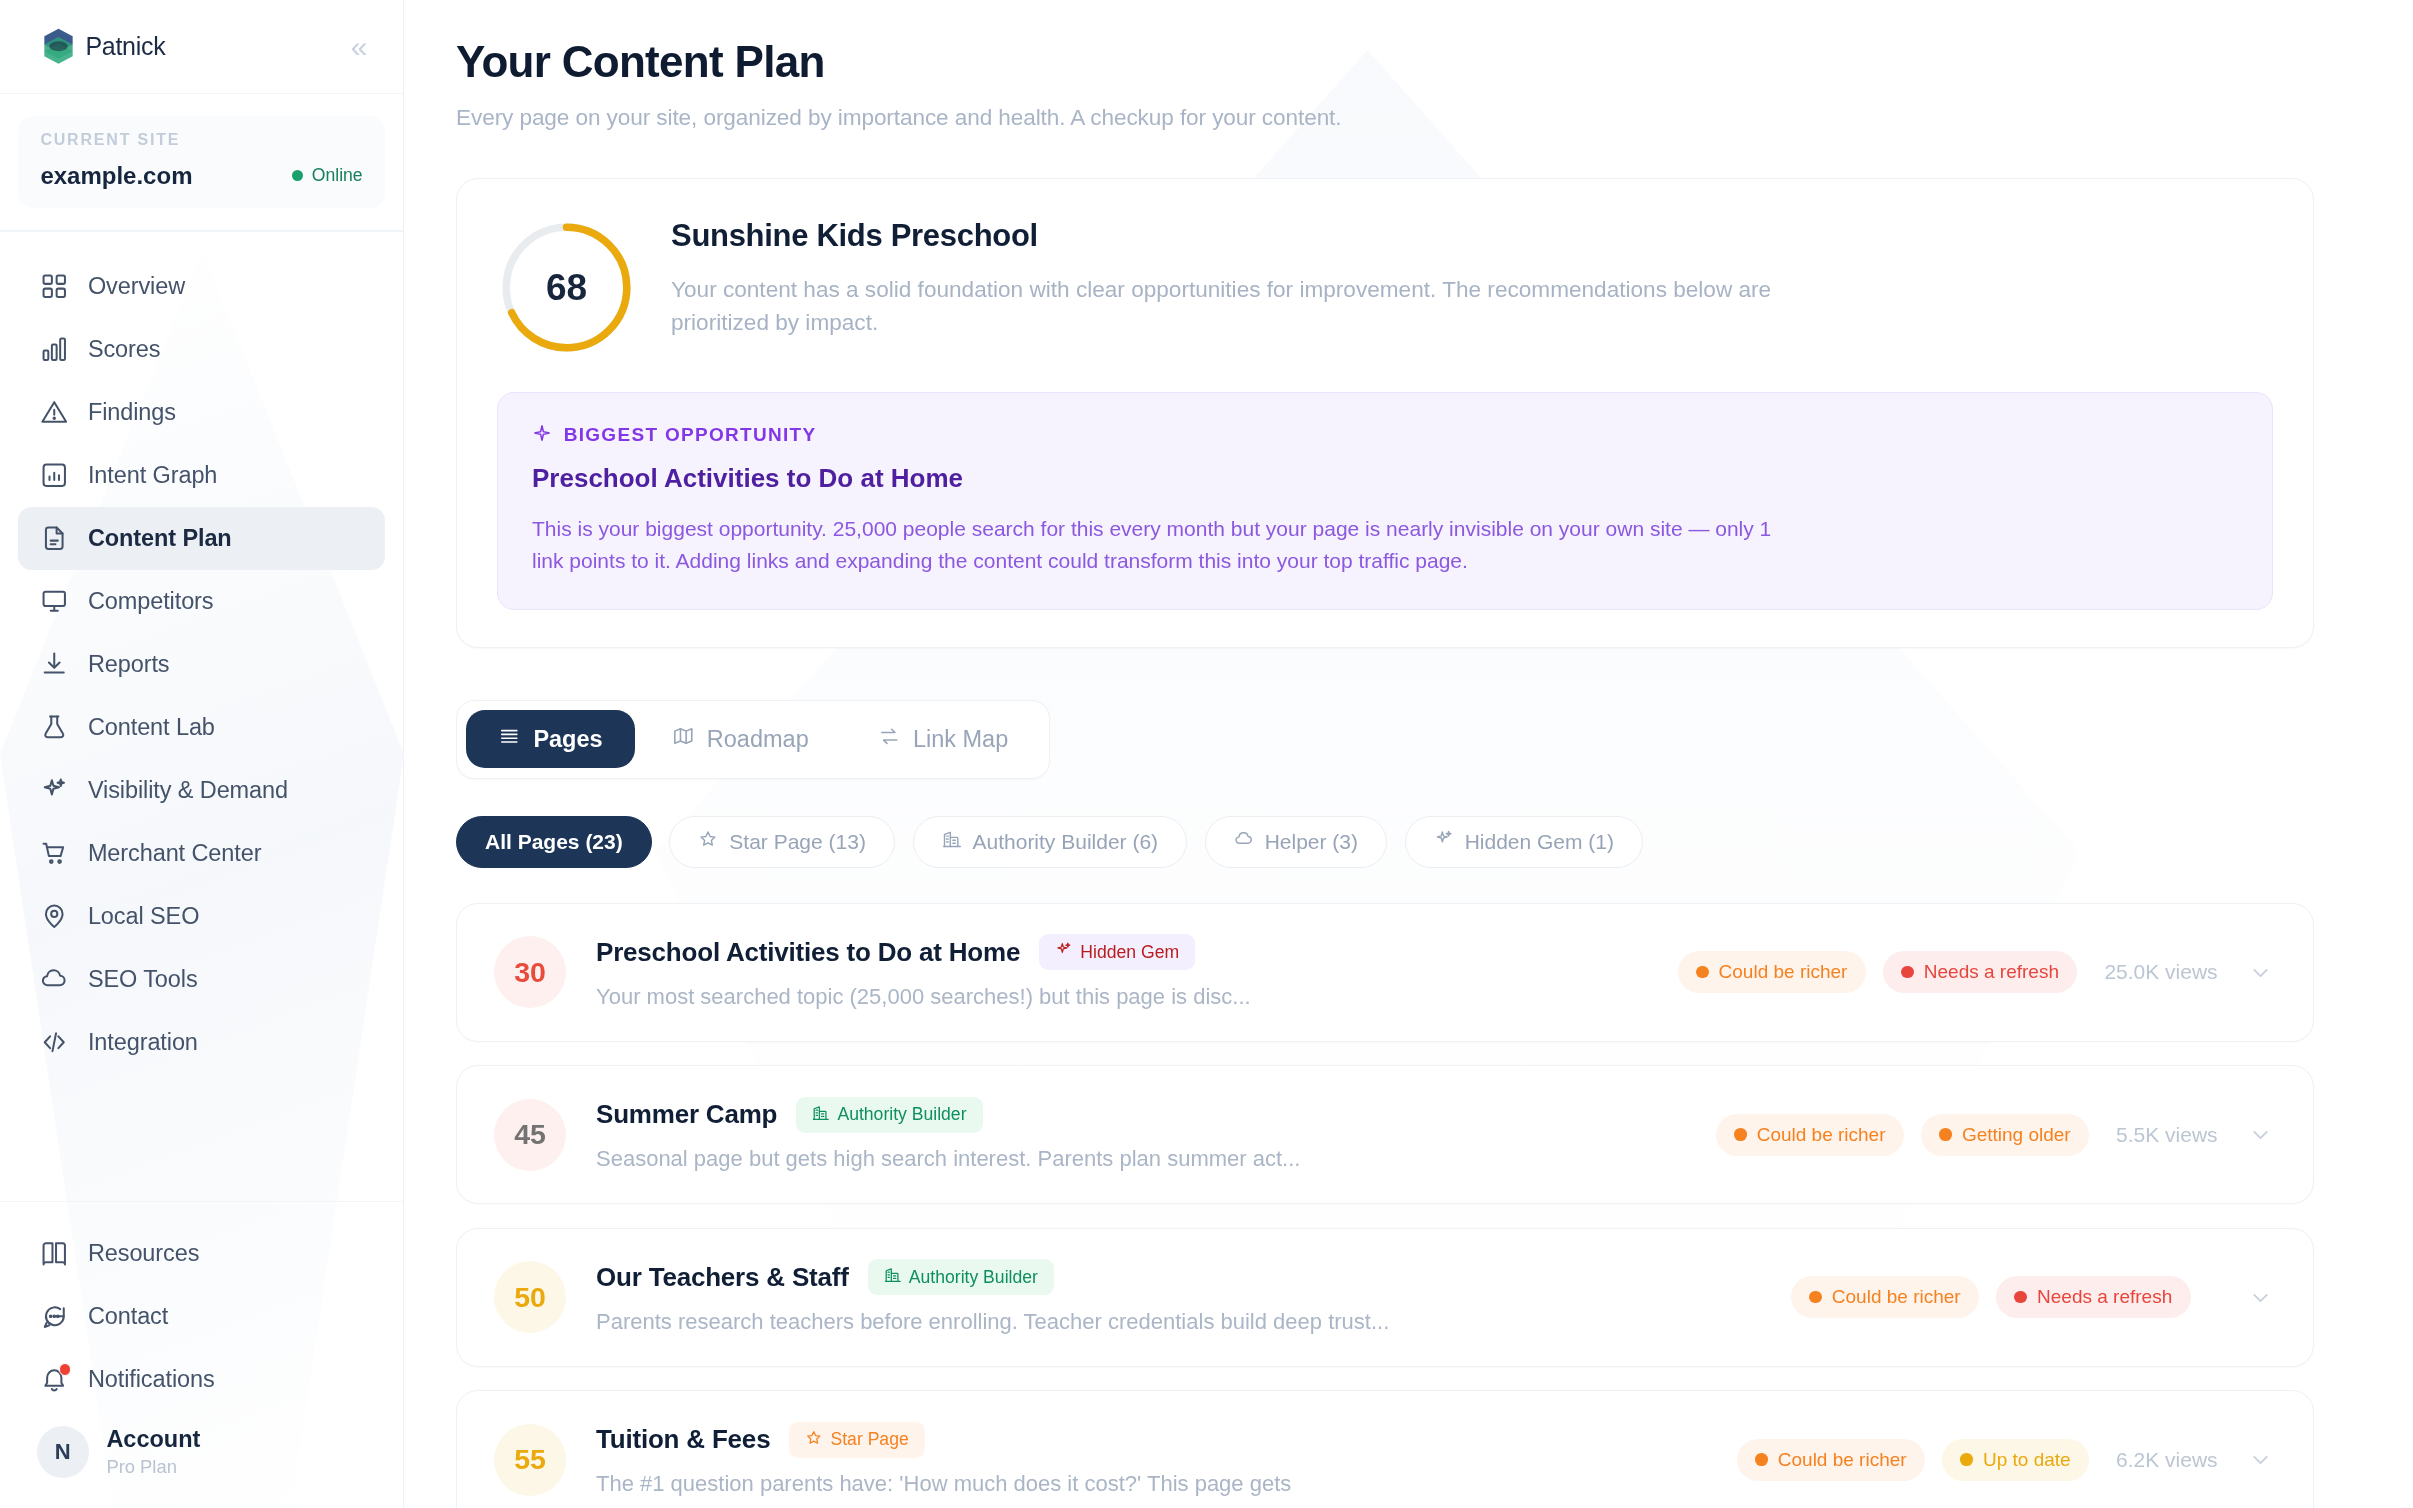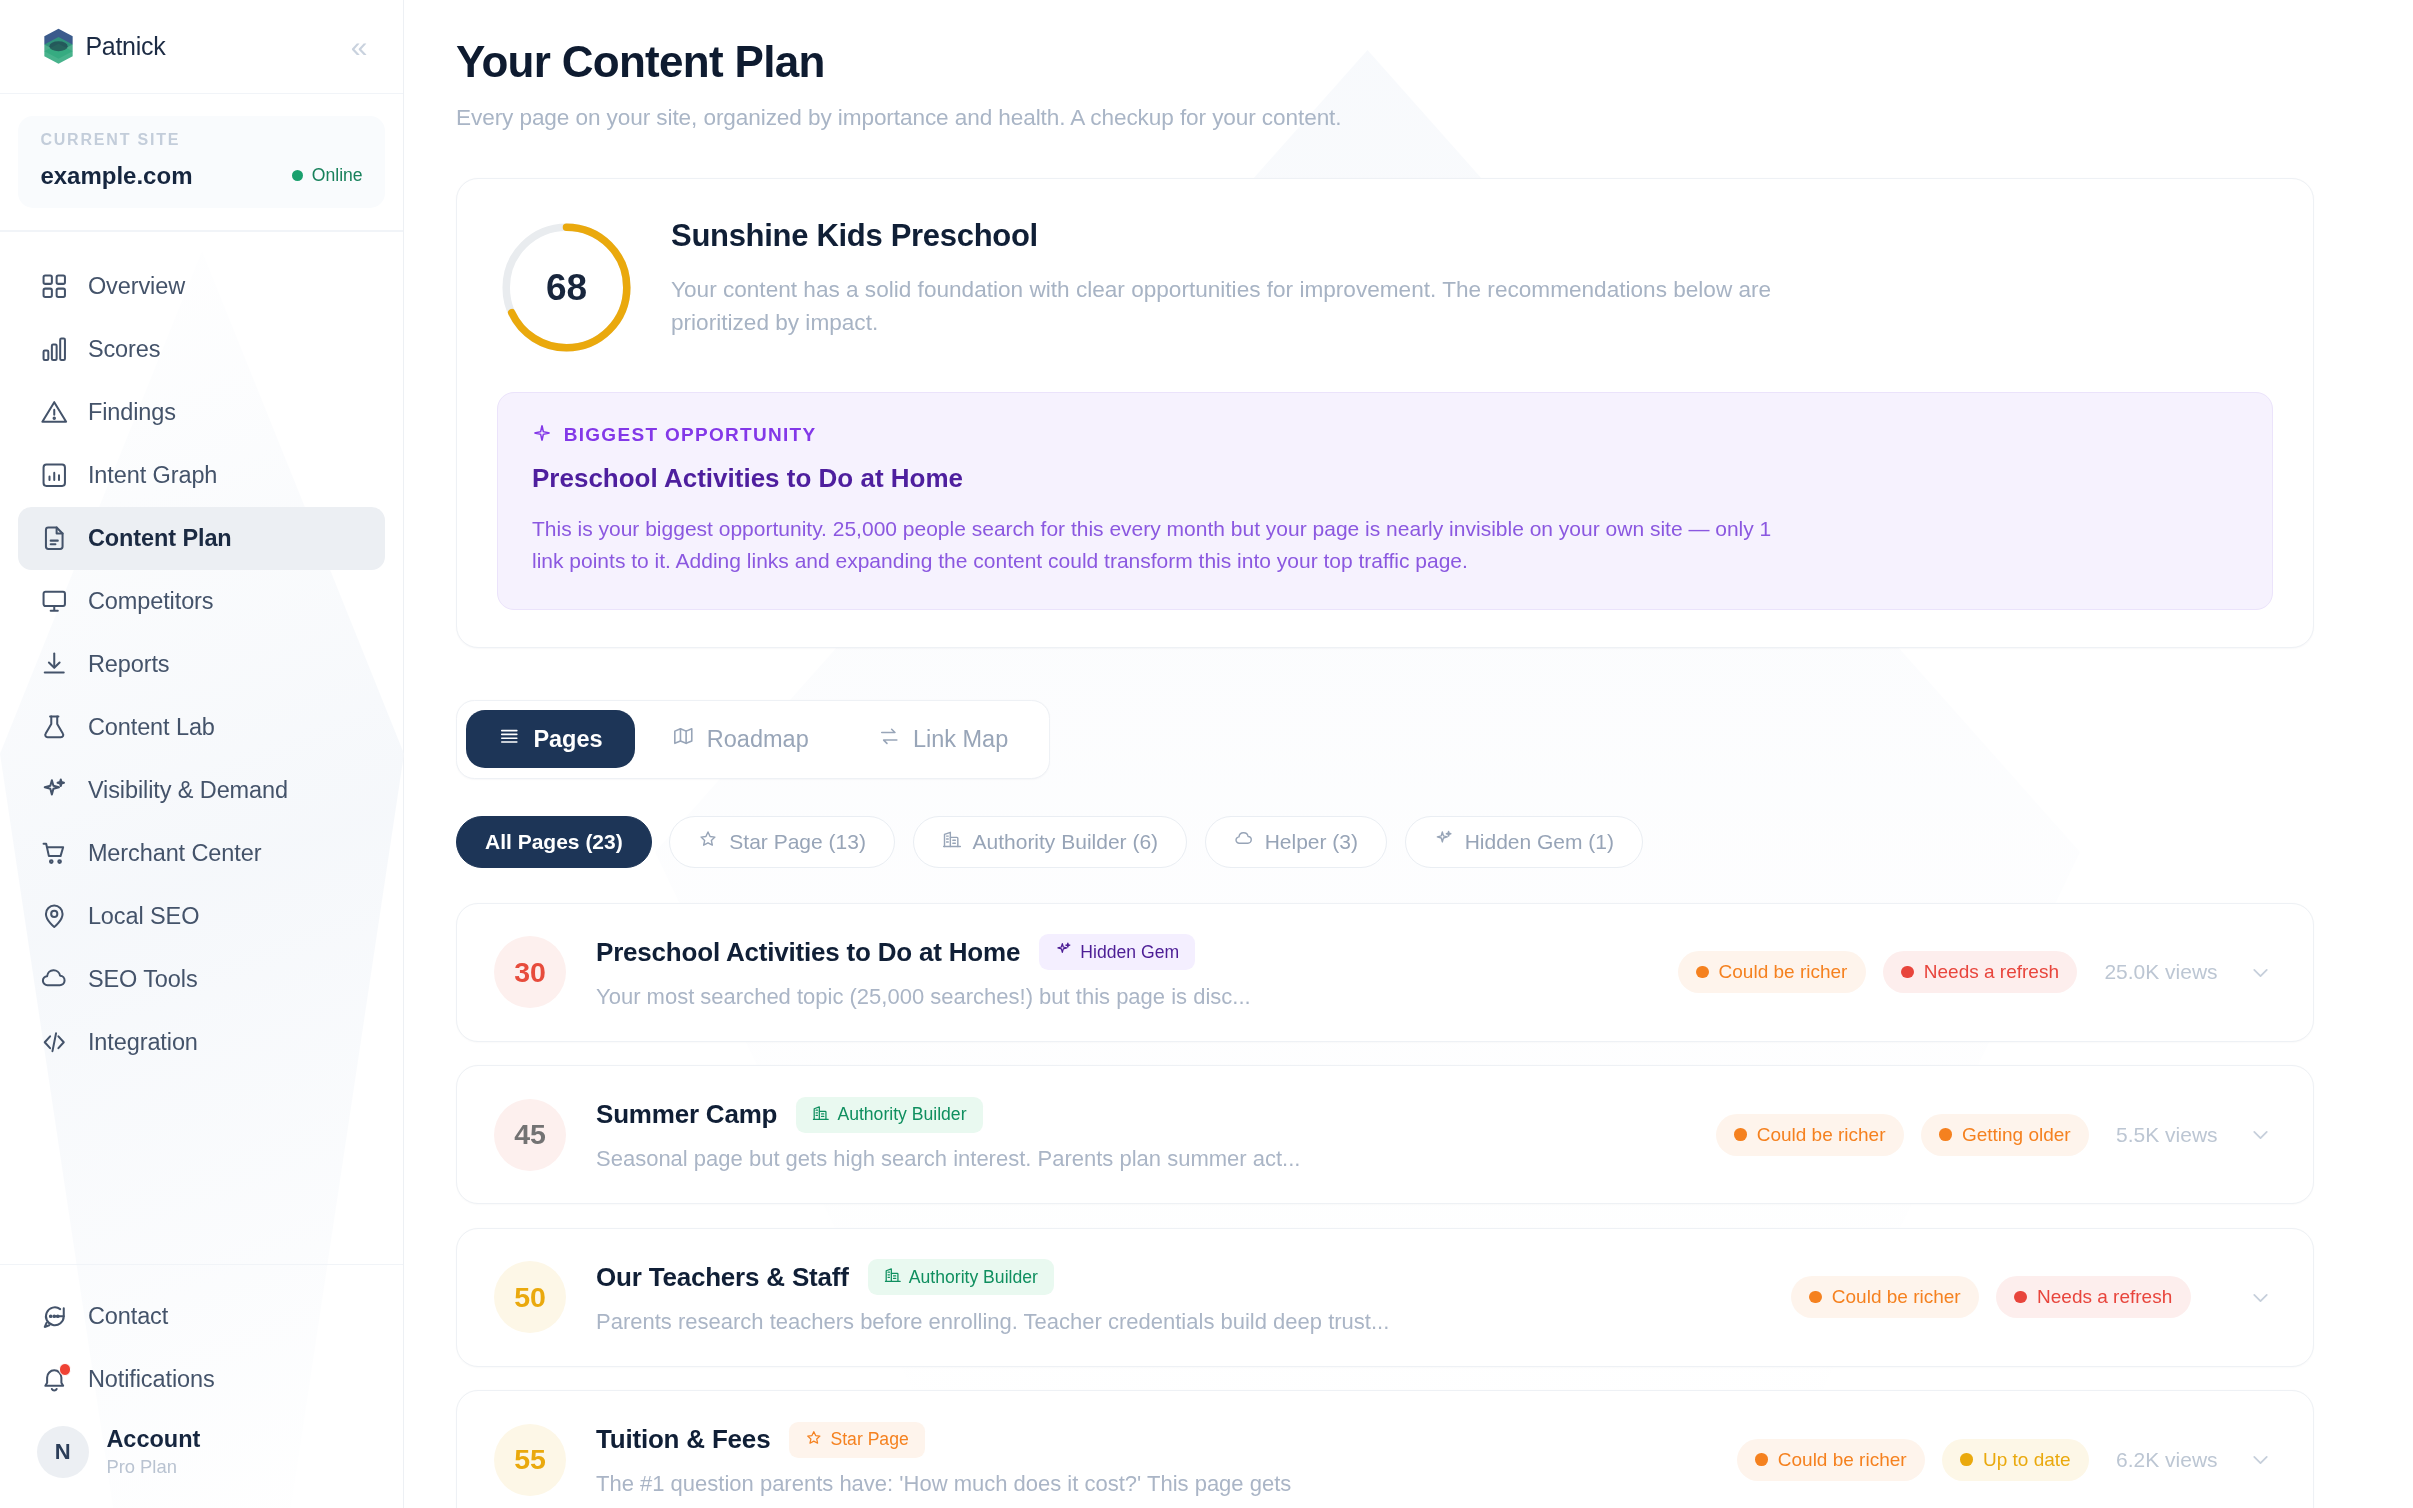--- a/index.html
+++ b/index.html
@@ -361,20 +361,29 @@
           </span>
           <span class="lbl">Integration</span>
         </div>
       </nav>
 
     <div class="sidebar-bottom">
       <div id="nav-bottom">
           <div class="nav-item">
             <span class="bell-wrap">
               <svg width="28.5" height="28.5" viewBox="0 0 24 24" fill="none" stroke="currentColor" stroke-width="1.7" stroke-linecap="round" stroke-linejoin="round">
+                <path d="M3 5.5A2 2 0 0 1 5 3.5h5.5v16H5a2 2 0 0 0-2 2z"></path>
+                <path d="M21 5.5a2 2 0 0 0-2-2h-5.5v16H19a2 2 0 0 1 2 2z"></path>
+              </svg>
+            </span>
+            <span class="lbl">Resources</span>
+          </div>
+          <div class="nav-item">
+            <span class="bell-wrap">
+              <svg width="28.5" height="28.5" viewBox="0 0 24 24" fill="none" stroke="currentColor" stroke-width="1.7" stroke-linecap="round" stroke-linejoin="round">
                 <path d="M20 12a7.5 7.5 0 1 1-3-6"></path>
                 <path d="M20 5.2V12h-6.8"></path>
                 <circle cx="9" cy="12" r=".7" fill="currentColor"></circle>
                 <circle cx="12" cy="12" r=".7" fill="currentColor"></circle>
                 <circle cx="15" cy="12" r=".7" fill="currentColor"></circle>
                 <path d="M5.5 17.5 4 21l3.8-1.4"></path>
               </svg>
             </span>
             <span class="lbl">Contact</span>
           </div>
@@ -491,21 +500,21 @@
             <span>Hidden Gem (1)</span>
           </div>
         </div>
 
       <div class="page-list" id="page-list">
           <div class="page-row">
     <span class="score-badge" style="background:#fdf0ee;color:#e74c3c">30</span>
     <span class="row-mid">
       <span class="row-title-line">
         <span class="row-title">Preschool Activities to Do at Home</span>
-        <span class="type-badge" style="background:#f4efff;color:#4c1d95">
+        <span class="type-badge" style="background:#f4efff;color:#b91c1c">
           <span><svg width="17.6" height="17.6" viewBox="0 0 24 24" fill="none" stroke="currentColor" stroke-width="1.7" stroke-linecap="round" stroke-linejoin="round">
                       <path d="M10 3.5 11.3 8.2 16 9.5 11.3 10.8 10 15.5 8.7 10.8 4 9.5 8.7 8.2 Z"></path>
                       <path d="M17.5 3 18.1 5.1 20.2 5.7 18.1 6.3 17.5 8.4 16.9 6.3 14.8 5.7 16.9 5.1 Z"></path>
                     </svg></span>
           <span>Hidden Gem</span>
         </span>
       </span>
       <div class="row-desc">Your most searched topic (25,000 searches!) but this page is disc...</div>
     </span>
     <span class="row-right">

